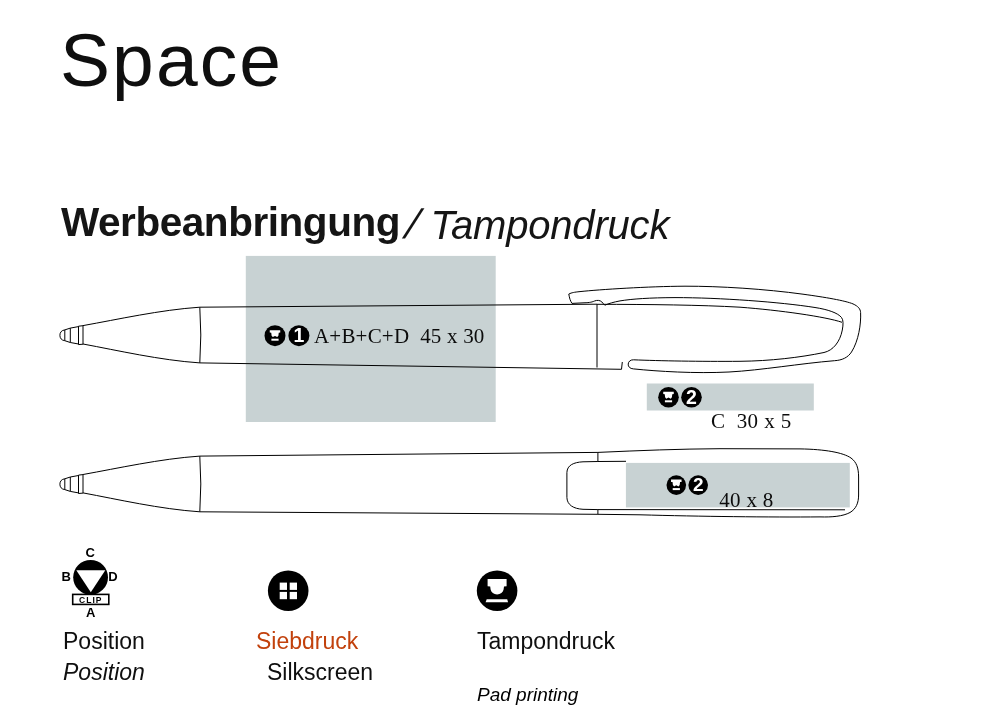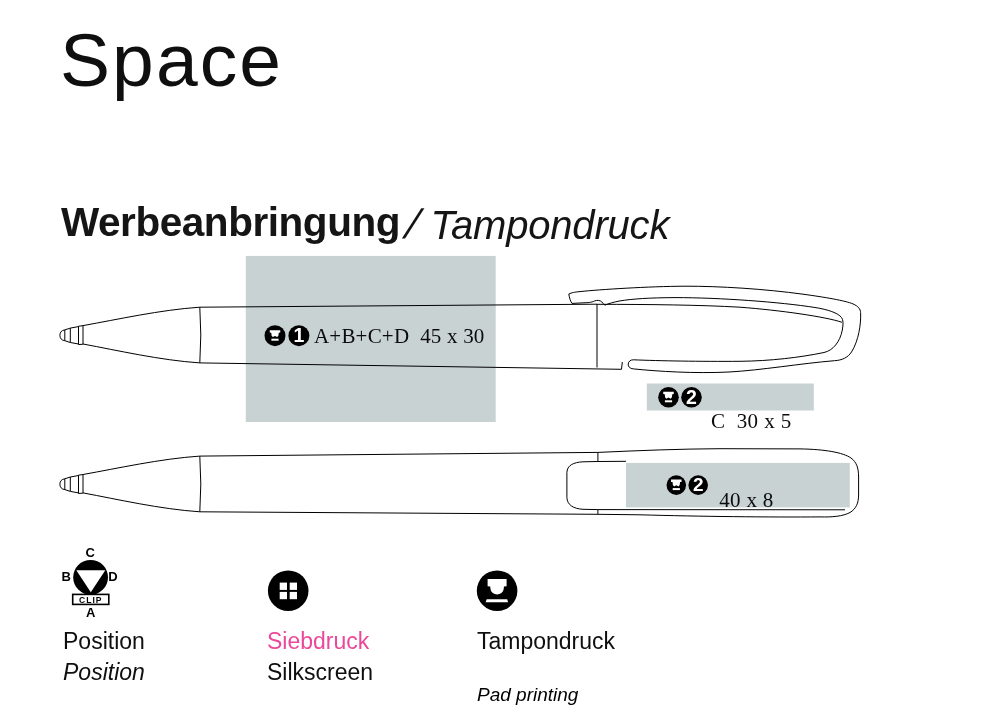--- a/index.html
+++ b/index.html
@@ -135,19 +135,19 @@
 <div class="abs" style="left:314px;top:325.6px;font-family:'Liberation Serif',serif;font-size:21px;letter-spacing:0.2px;color:#0c0c0c;">A+B+C+D&nbsp;&nbsp;45 x 30</div>
 
 <div class="abs" style="left:711px;top:387.4px;font-family:'Liberation Serif',serif;font-size:21px;letter-spacing:0.4px;color:#0c0c0c;margin-top:24px;">C&nbsp;&nbsp;30 x 5</div>
 
 <div class="abs" style="left:719.3px;top:474.5px;font-family:'Liberation Serif',serif;font-size:21px;letter-spacing:0.3px;color:#0c0c0c;margin-top:15px;">40 x 8</div>
 
 <div class="abs" style="left:63px;top:630px;font-size:23px;color:#0f0f0f;">Position</div>
 
 <div class="abs" style="left:63px;top:661px;font-size:23px;font-style:italic;color:#0f0f0f;">Position</div>
 
-<div class="abs" style="left:267px;top:630px;font-size:23px;color:#ec4899;">Siebdruck</div>
+<div class="abs" style="left:256px;top:630px;font-size:23px;color:#c2410c;">Siebdruck</div>
 
 <div class="abs" style="left:267px;top:661px;font-size:23px;color:#0f0f0f;">Silkscreen</div>
 
 <div class="abs" style="left:477px;top:630px;font-size:23px;color:#0f0f0f;">Tampondruck</div>
 
 <div class="abs" style="left:477px;top:661px;font-size:19px;font-style:italic;color:#000000;margin-top:24px;">Pad printing</div>
 
 </body></html>

